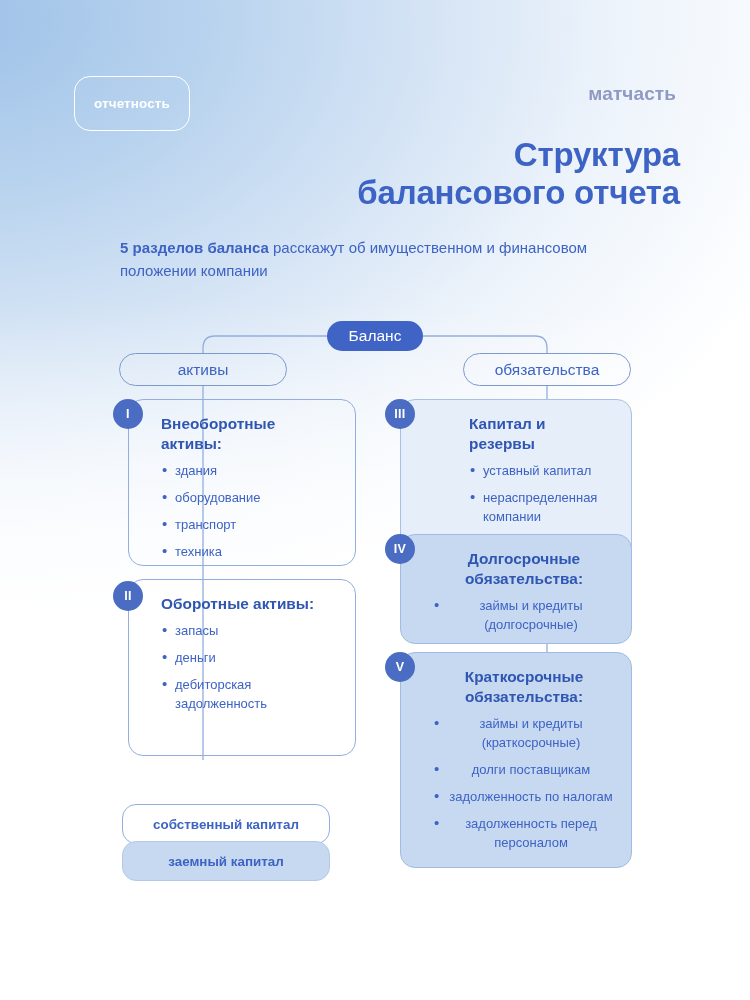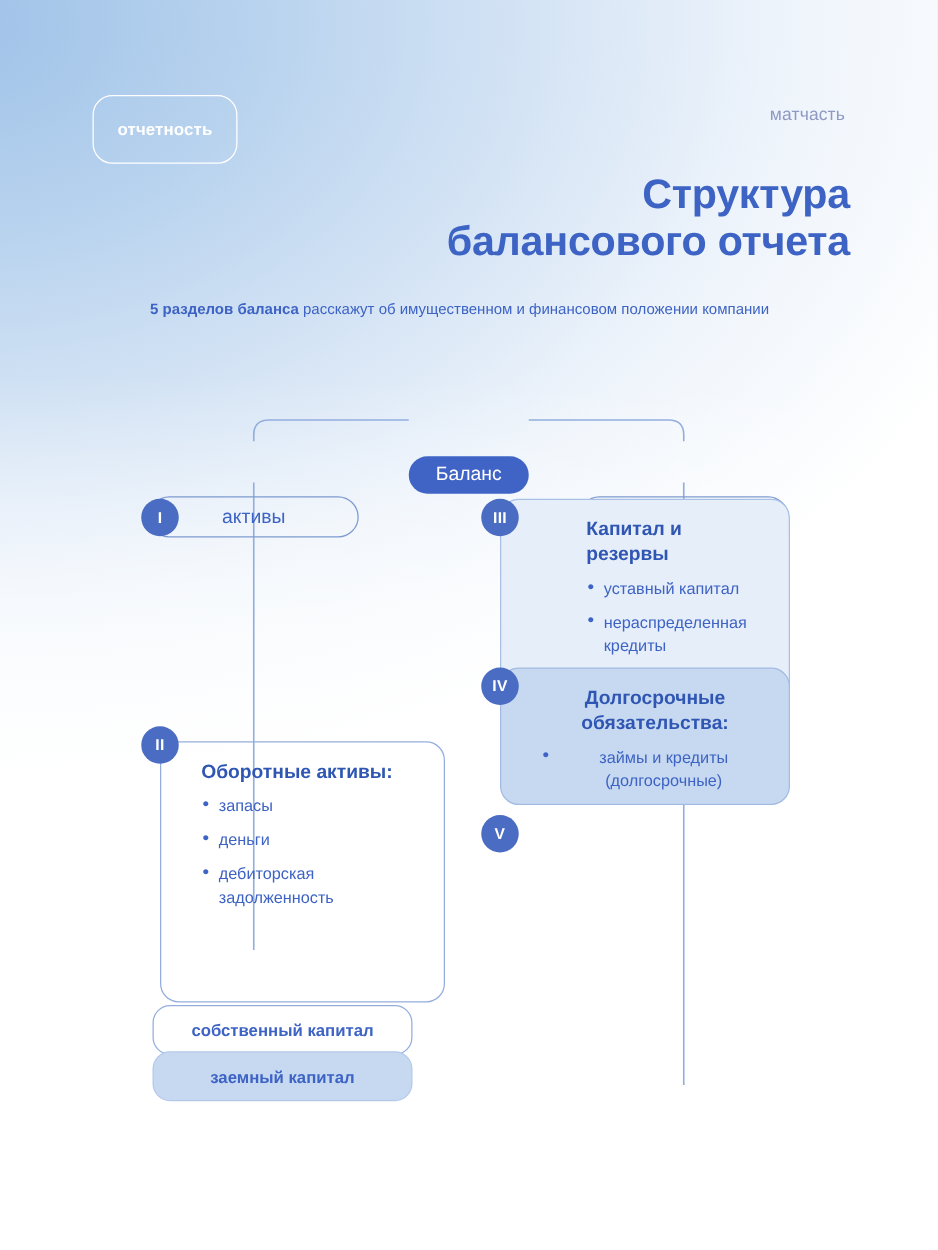--- a/index.html
+++ b/index.html
@@ -47,22 +47,22 @@
     font-size: 13.5px;
     font-weight: bold;
     letter-spacing: .1px;
     white-space: nowrap;
   }
   .kicker-right {
     position: absolute;
     right: 74px;
     top: 83px;
     color: #8e99c4;
-    font-size: 14px;
-    font-weight: normal;
+    font-size: 19px;
+    font-weight: bold;
     letter-spacing: .1px;
   }
 
   
   .title {
     position: absolute;
     left: 120px;
     top: 136px;
     width: 560px;
     color: #3d63c4;
@@ -71,38 +71,37 @@
     font-weight: bold;
     letter-spacing: -.2px;
     text-align: right;
   }
   .subtitle {
     position: absolute;
     left: 120px;
     top: 236px;
     width: 540px;
     color: #3d63c4;
-    font-size: 12px;
+    font-size: 15px;
     line-height: 23px;
   }
   .subtitle b { font-weight: bold; }
 
   
   .tree { position: absolute; left: 0; top: 0; width: 750px; height: 1000px; }
 
   .pill {
     position: absolute;
     display: flex;
     align-items: center;
     justify-content: center;
     border-radius: 18px;
     font-size: 15.5px;
     white-space: nowrap;
     box-sizing: border-box;
-    margin-top: 44px;
   }
   .pill-root {
     left: 327px; top: 321px;
     width: 96px; height: 30px;
     background: #3f64c6;
     color: #ffffff;
     border-radius: 15px;
   }
   .pill-branch {
     height: 33px;
@@ -231,63 +230,85 @@
       <div class="pill pill-root">
         <span>Баланс</span>
       </div>
       <div class="pill pill-branch pill-assets">
         <span>активы</span>
       </div>
       <div class="pill pill-branch pill-liab">
         <span>обязательства</span>
       </div>
 
+      <div class="card card-outline" style="left:128px; top:399px; width:228px; height:167px;">
+        <div class="card-inner">
+          <div class="card-head">Внеоборотные активы:</div>
+          <ul class="bullets">
+            <li>здания</li>
+            <li>оборудование</li>
+            <li>транспорт</li>
+            <li>техника</li>
+          </ul>
+        </div>
+      </div>
       <div class="badge" style="left:113px; top:399px;">
         <span>I</span>
       </div>
 
-      <div class="card card-outline" style="left:128px; top:593px; width:228px; height:209px;">
+      <div class="card card-outline" style="left:128px; top:579px; width:228px; height:177px;">
         <div class="card-inner">
           <div class="card-head">Оборотные активы:</div>
           <ul class="bullets">
             <li>запасы</li>
             <li>деньги</li>
             <li>дебиторская задолженность</li>
           </ul>
         </div>
       </div>
       <div class="badge" style="left:113px; top:581px;">
         <span>II</span>
       </div>
 
       <div class="card card-light" style="left:400px; top:399px; width:232px; height:162px;padding-left:36px;">
         <div class="card-inner">
           <div class="card-head">Капитал и резервы</div>
           <ul class="bullets">
             <li>уставный капитал</li>
-            <li>нераспределенная кредиты</li>
+            <li>нераспределенная компании</li>
           </ul>
         </div>
       </div>
       <div class="badge" style="left:385px; top:399px;">
         <span>III</span>
       </div>
 
       <div class="card card-mid" style="left:400px; top:534px; width:232px; height:110px;">
         <div class="card-inner">
           <div class="card-head">Долгосрочные обязательства:</div>
           <ul class="bullets">
             <li>займы и кредиты (долгосрочные)</li>
           </ul>
         </div>
       </div>
       <div class="badge" style="left:385px; top:534px;">
         <span>IV</span>
       </div>
 
+      <div class="card card-mid" style="left:400px; top:652px; width:232px; height:216px;">
+        <div class="card-inner">
+          <div class="card-head">Краткосрочные обязательства:</div>
+          <ul class="bullets">
+            <li>займы и кредиты (краткосрочные)</li>
+            <li>долги поставщикам</li>
+            <li>задолженность по налогам</li>
+            <li>задолженность перед персоналом</li>
+          </ul>
+        </div>
+      </div>
       <div class="badge" style="left:385px; top:652px;">
         <span>V</span>
       </div>
 
     </div>
 
     <div class="legend-pill legend-own">
       <span>собственный капитал</span>
     </div>
     <div class="legend-pill legend-debt">

